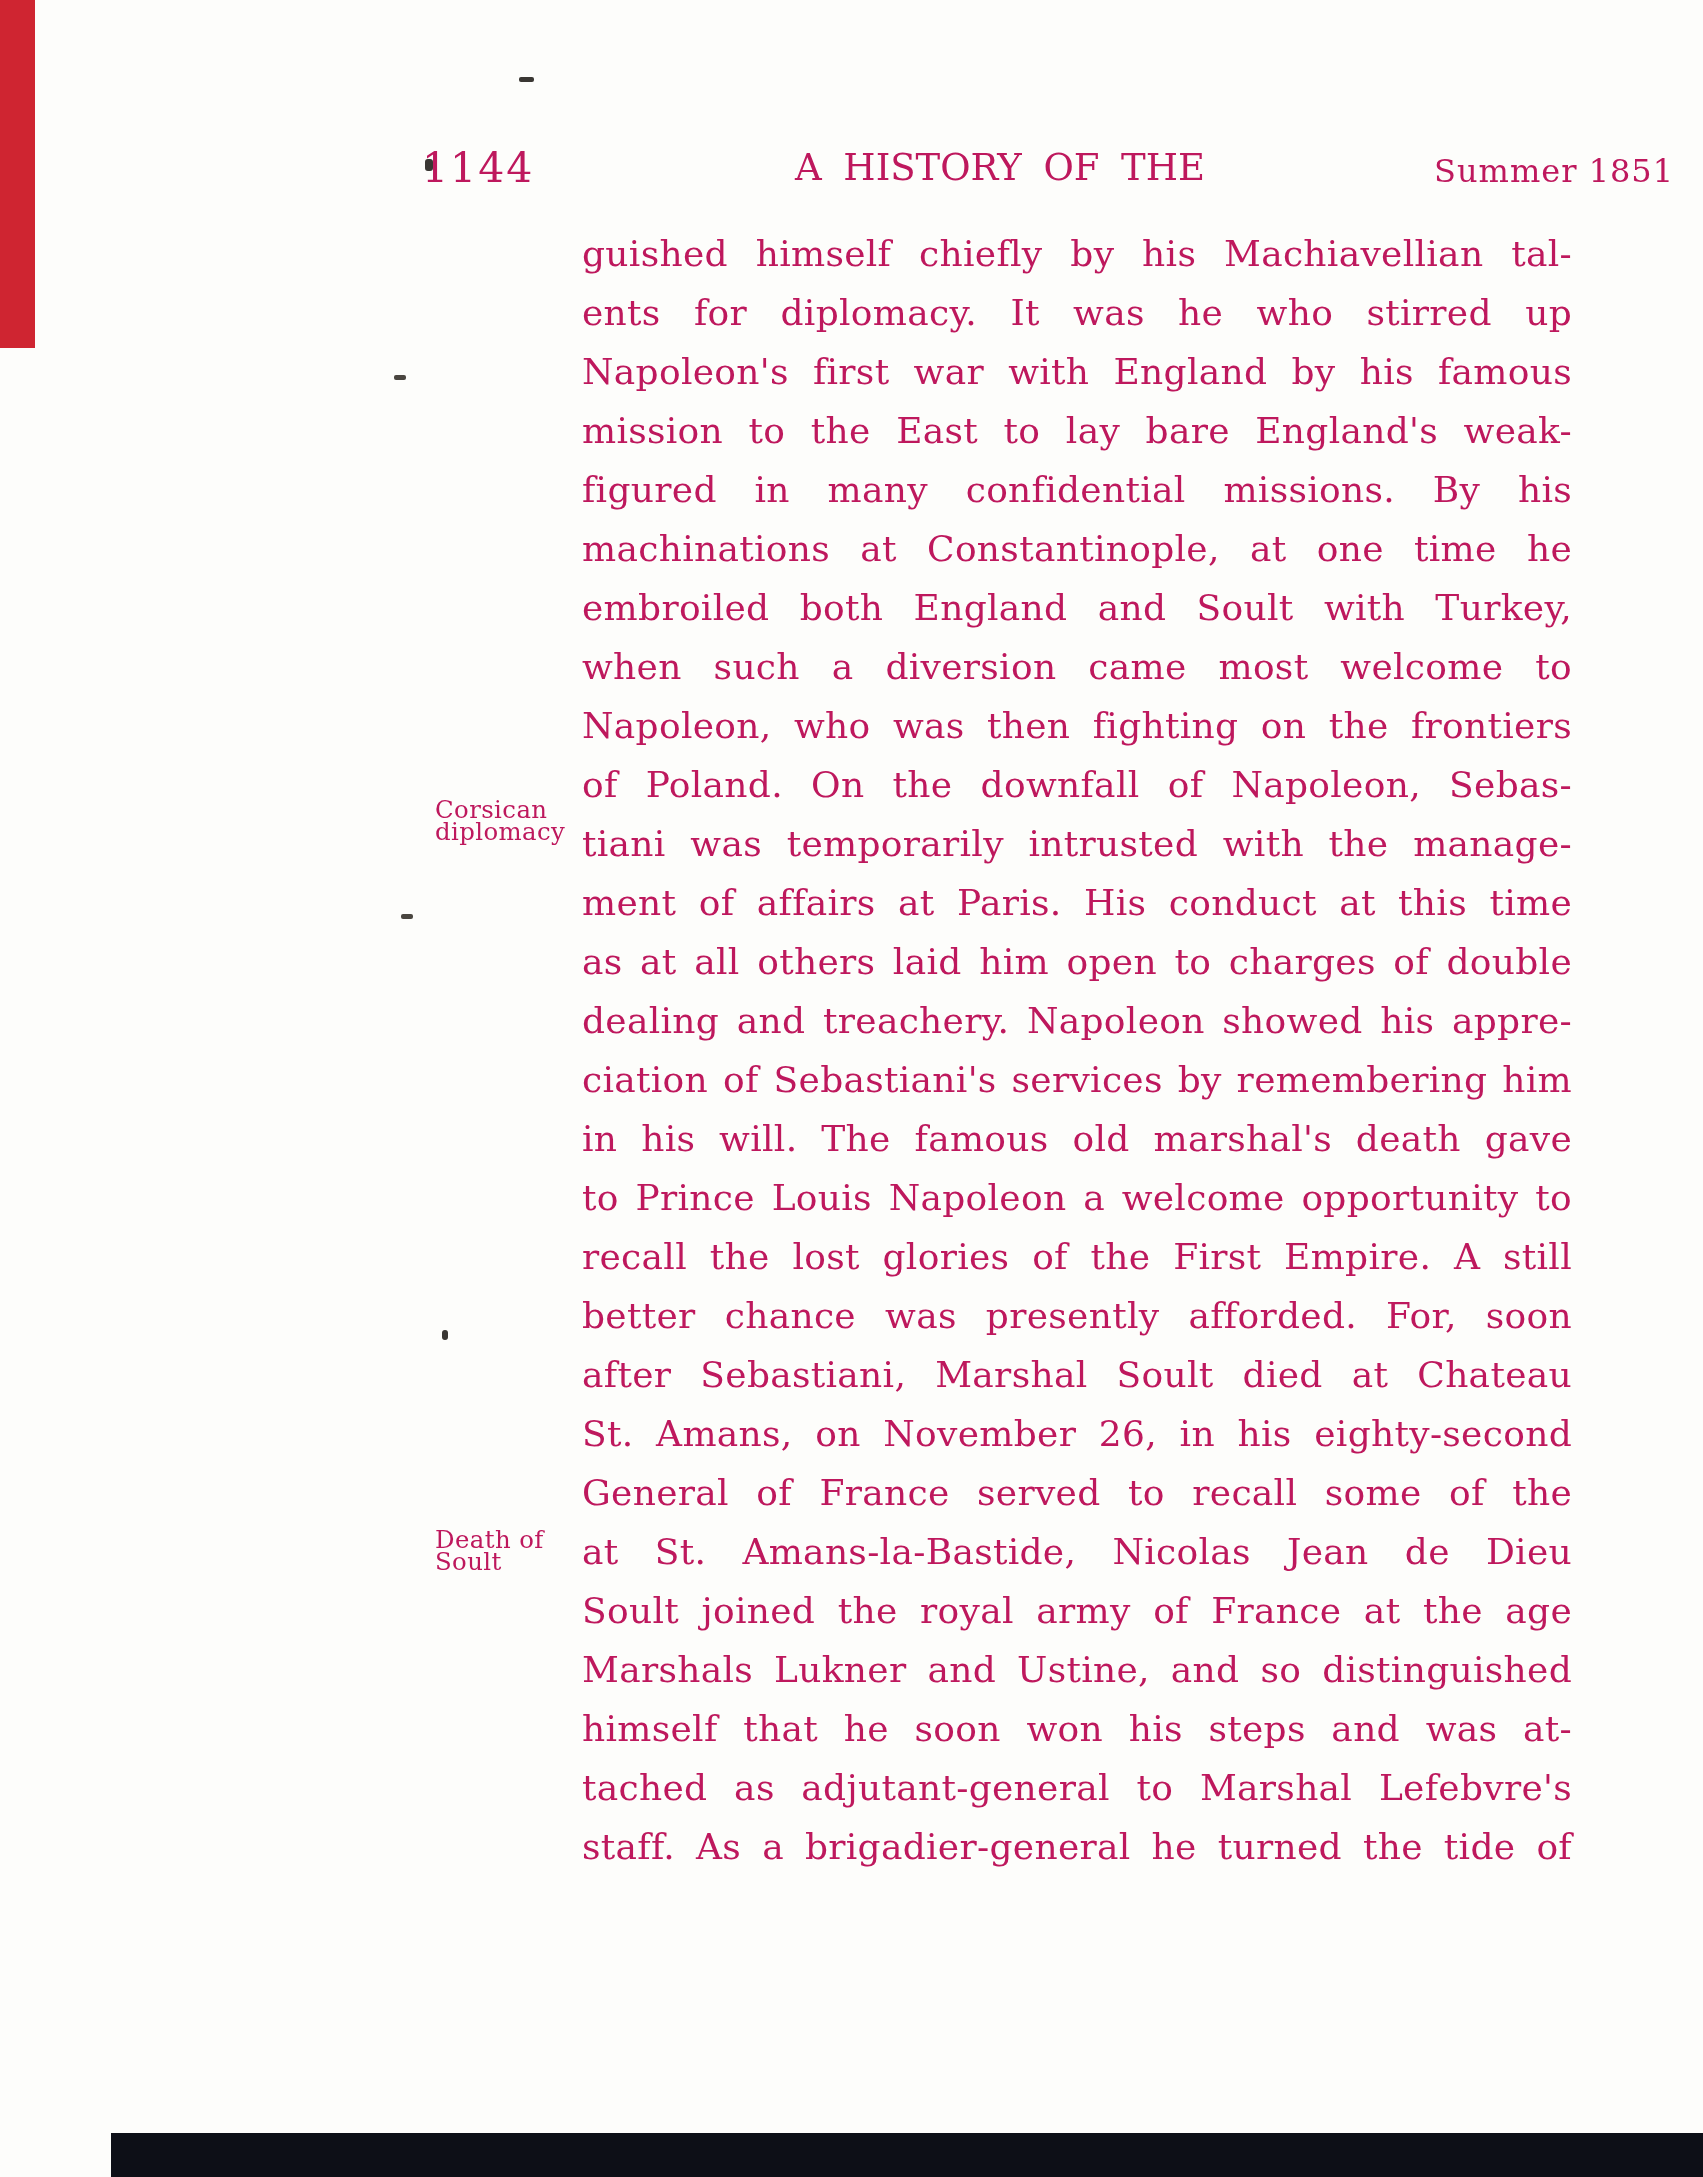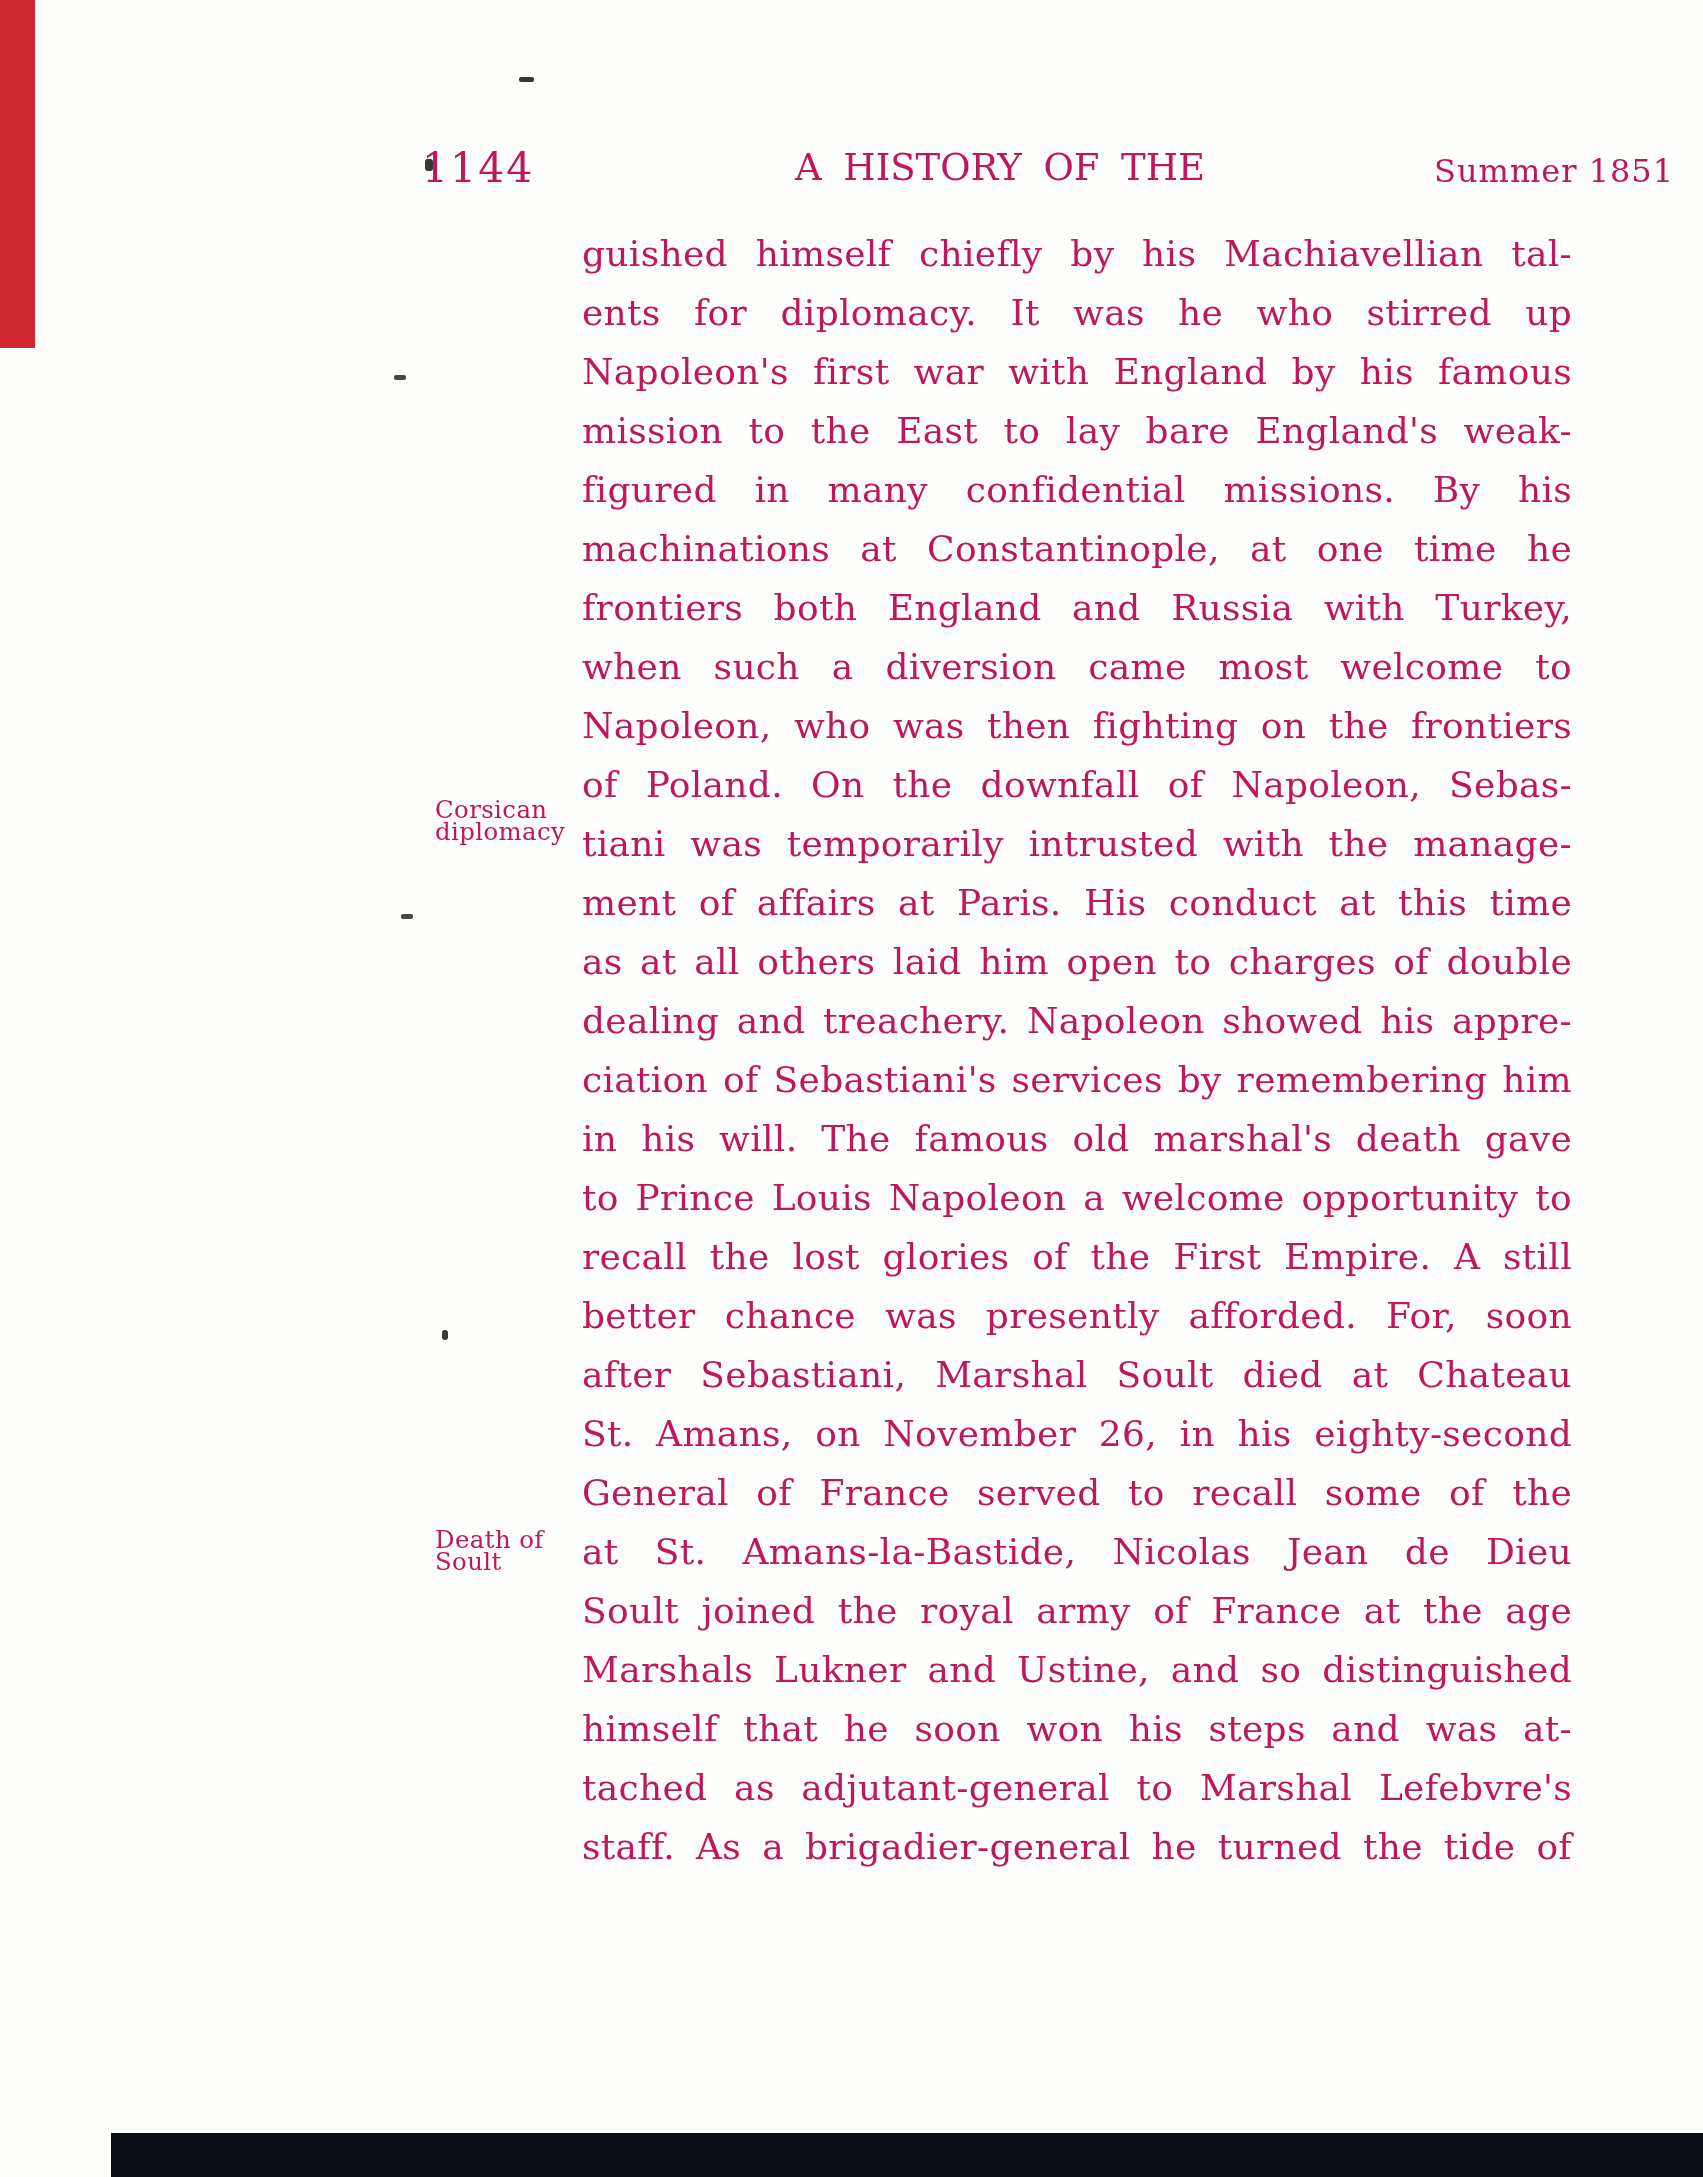--- a/index.html
+++ b/index.html
@@ -70,21 +70,21 @@
     <div>Soult</div>
   </div>
 
   <div class="bodytext">
     <div class="ln">guished himself chiefly by his Machiavellian tal-</div>
     <div class="ln">ents for diplomacy. It was he who stirred up</div>
     <div class="ln">Napoleon's first war with England by his famous</div>
     <div class="ln">mission to the East to lay bare England's weak-</div>
     <div class="ln">figured in many confidential missions. By his</div>
     <div class="ln">machinations at Constantinople, at one time he</div>
-    <div class="ln">frontiers both England and Russia with Turkey,</div>
+    <div class="ln">embroiled both England and Soult with Turkey,</div>
     <div class="ln">when such a diversion came most welcome to</div>
     <div class="ln">Napoleon, who was then fighting on the frontiers</div>
     <div class="ln">of Poland. On the downfall of Napoleon, Sebas-</div>
     <div class="ln">tiani was temporarily intrusted with the manage-</div>
     <div class="ln">ment of affairs at Paris. His conduct at this time</div>
     <div class="ln">as at all others laid him open to charges of double</div>
     <div class="ln">dealing and treachery. Napoleon showed his appre-</div>
     <div class="ln">ciation of Sebastiani's services by remembering him</div>
     <div class="ln">in his will. The famous old marshal's death gave</div>
     <div class="ln">to Prince Louis Napoleon a welcome opportunity to</div>

